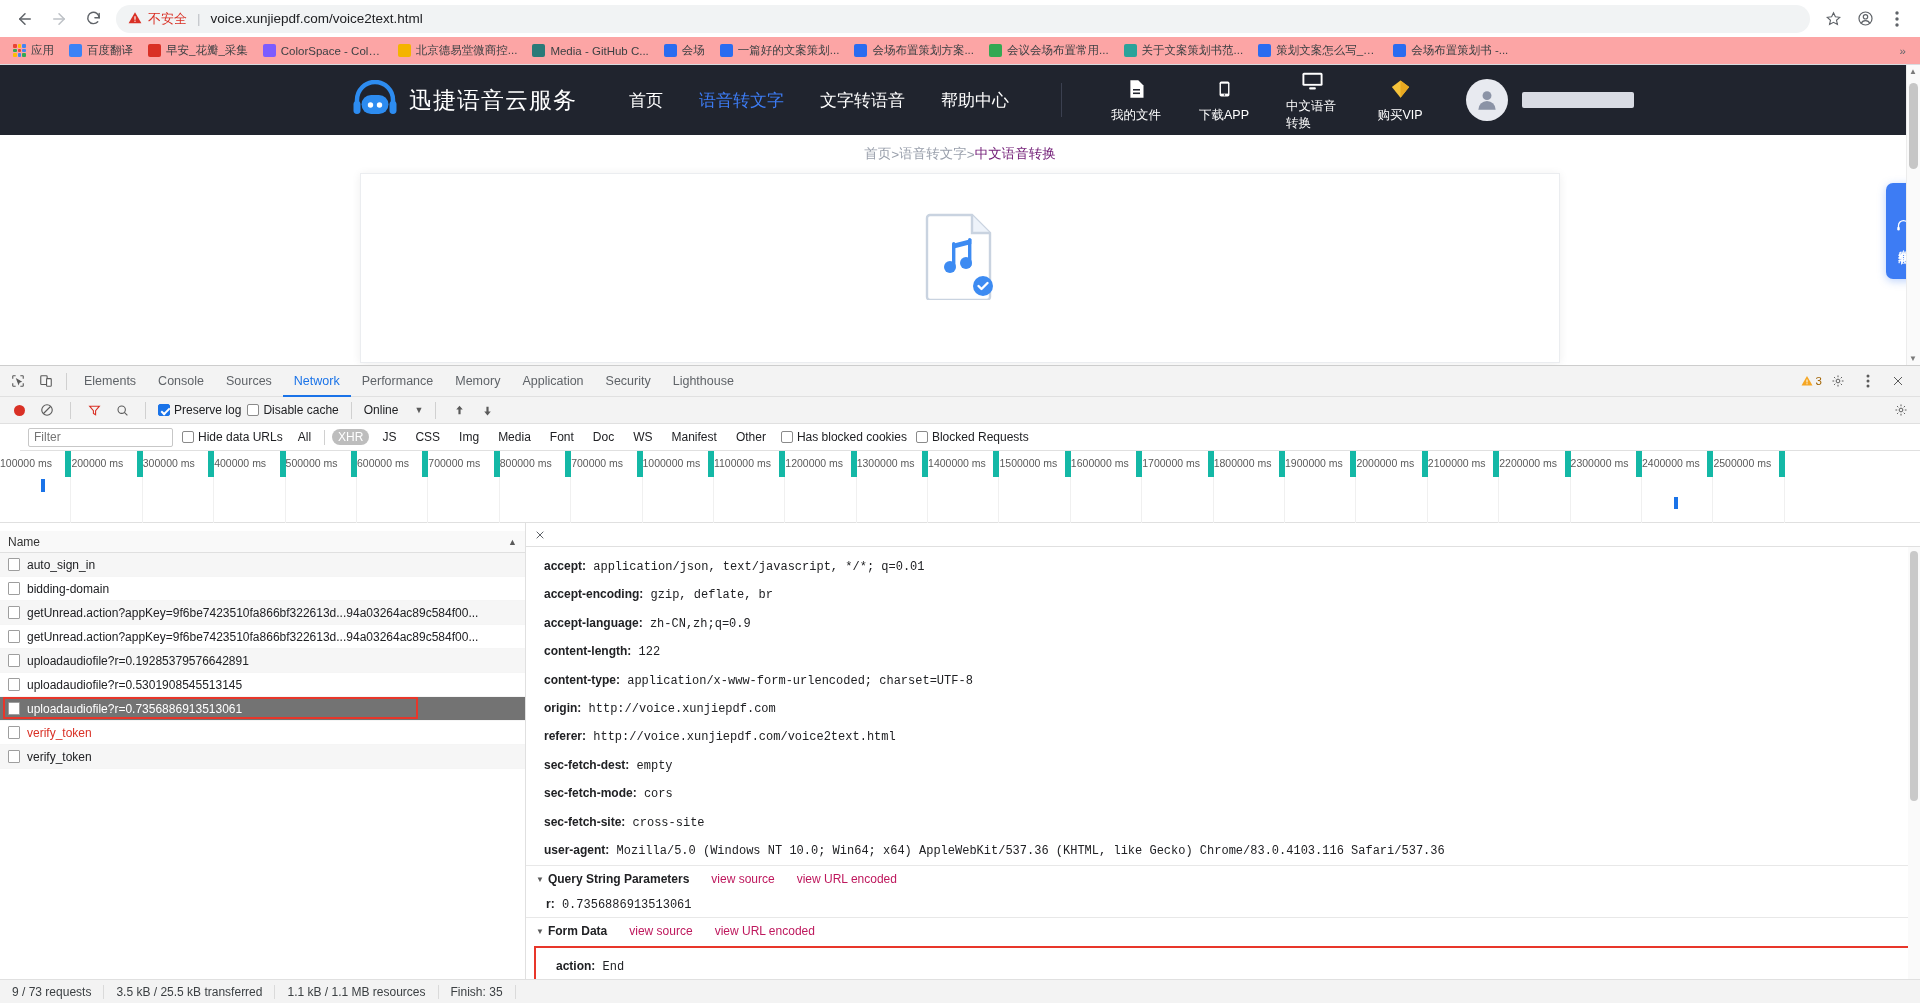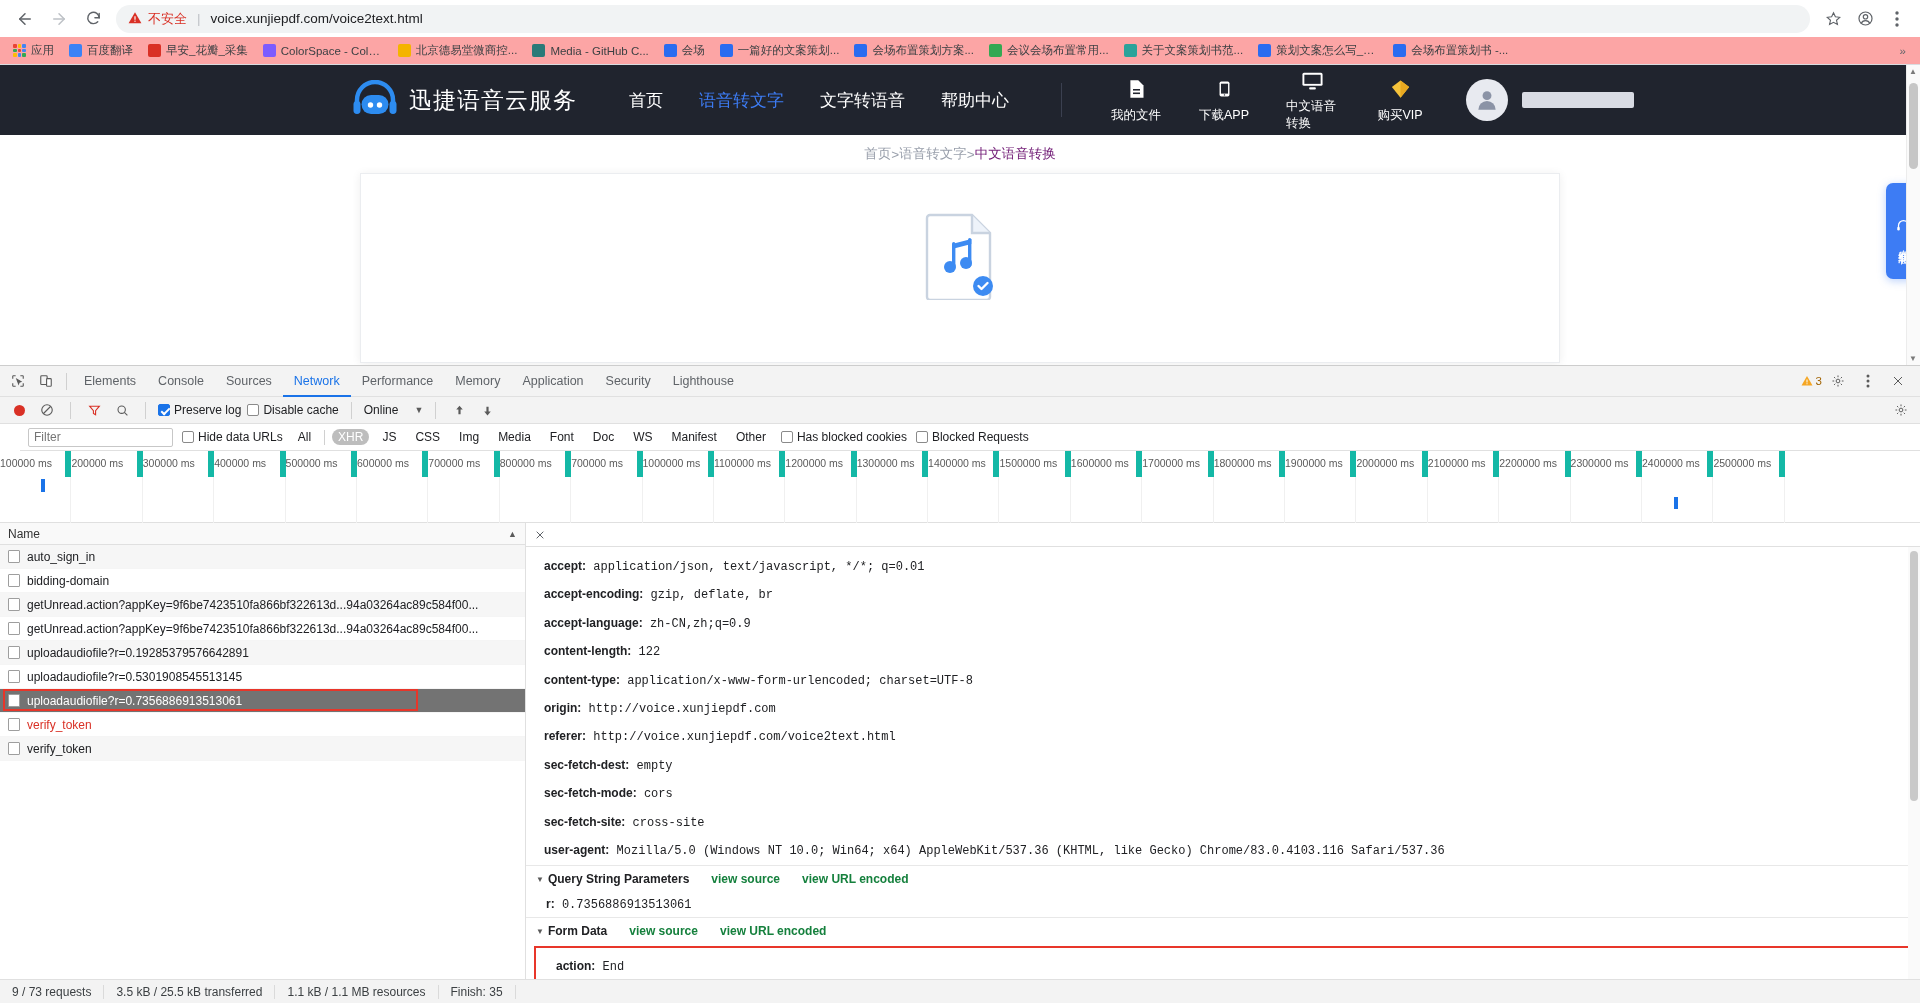--- a/index.html
+++ b/index.html
@@ -183,21 +183,21 @@
   }
   .ov-grid { position:absolute; left:0; top:26px; right:0; height:46px; display:flex; }
   .ov-cell { flex: 0 0 71.4px; border-right: 1px solid #f0f0f0; }
   .ov-bar { position:absolute; width:4px; background:#1a73e8; }
 
   
   .dt-main { flex: 1; display: flex; min-height: 0; }
   .req-list { width: 526px; border-right: 1px solid #e0e0e0; display:flex; flex-direction:column; background:#fff;}
   .req-head {
     height: 22px; display:flex; align-items:center; padding: 0 8px;
-    border-bottom: 1px solid #e0e0e0; font-size:12px; color:#333; background:#f9f9f9;
+    border-bottom: 1px solid #e0e0e0; font-size:12px; color:#333; background:#f9f9f9;margin-top:8px;
   }
   .sort-caret { margin-left:auto; font-size:9px; color:#5a5a5a; }
   .req-rows { flex:1; overflow:hidden; }
   .req-row {
     height: 24px; display:flex; align-items:center; gap:7px; padding: 0 8px;
     font-size: 12px; color:#202124; white-space:nowrap; overflow:hidden; cursor:pointer;
     border-bottom: 1px solid #f5f5f5;
   }
   .req-row:nth-child(odd) { background: #f6f6f6; }
   .req-row.selected { background: #737373; color:#fff; }
@@ -224,21 +224,21 @@
     padding: 5px 12px 5px 18px; font-size: 12px; line-height: 1.45;
     font-family: "Liberation Mono", monospace; color:#202124; white-space:nowrap;
   }
   .hdr-key { font-family: "Liberation Sans", sans-serif; font-weight: bold; color:#202124; }
   .sect-head {
     display:flex; align-items:center; gap: 22px; padding: 6px 12px 6px 10px;
     border-top: 1px solid #e8e8e8; font-size:12px;
   }
   .sect-title { font-weight:bold; display:flex; align-items:center; gap:4px;}
   .tri { font-size:8px; color:#5a5a5a; }
-  .sect-link { color:#15803d; text-decoration:none; cursor:pointer;font-weight:bold; }
+  .sect-link { color:#be185d; text-decoration:none; cursor:pointer; }
   .kv-line {
     padding: 5px 12px 5px 20px; font-size: 12px;
     font-family: "Liberation Mono", monospace; white-space:nowrap;
   }
   .formdata-box { margin: 2px 8px 0 8px; border: 2px solid #e8362a; padding: 6px 0 8px 0; }
 
   .dt-status {
     height: 24px; border-top:1px solid #e0e0e0; display:flex; align-items:center;
     gap: 0; font-size: 12px; color:#3c4043; background:#f3f3f3;
   }

